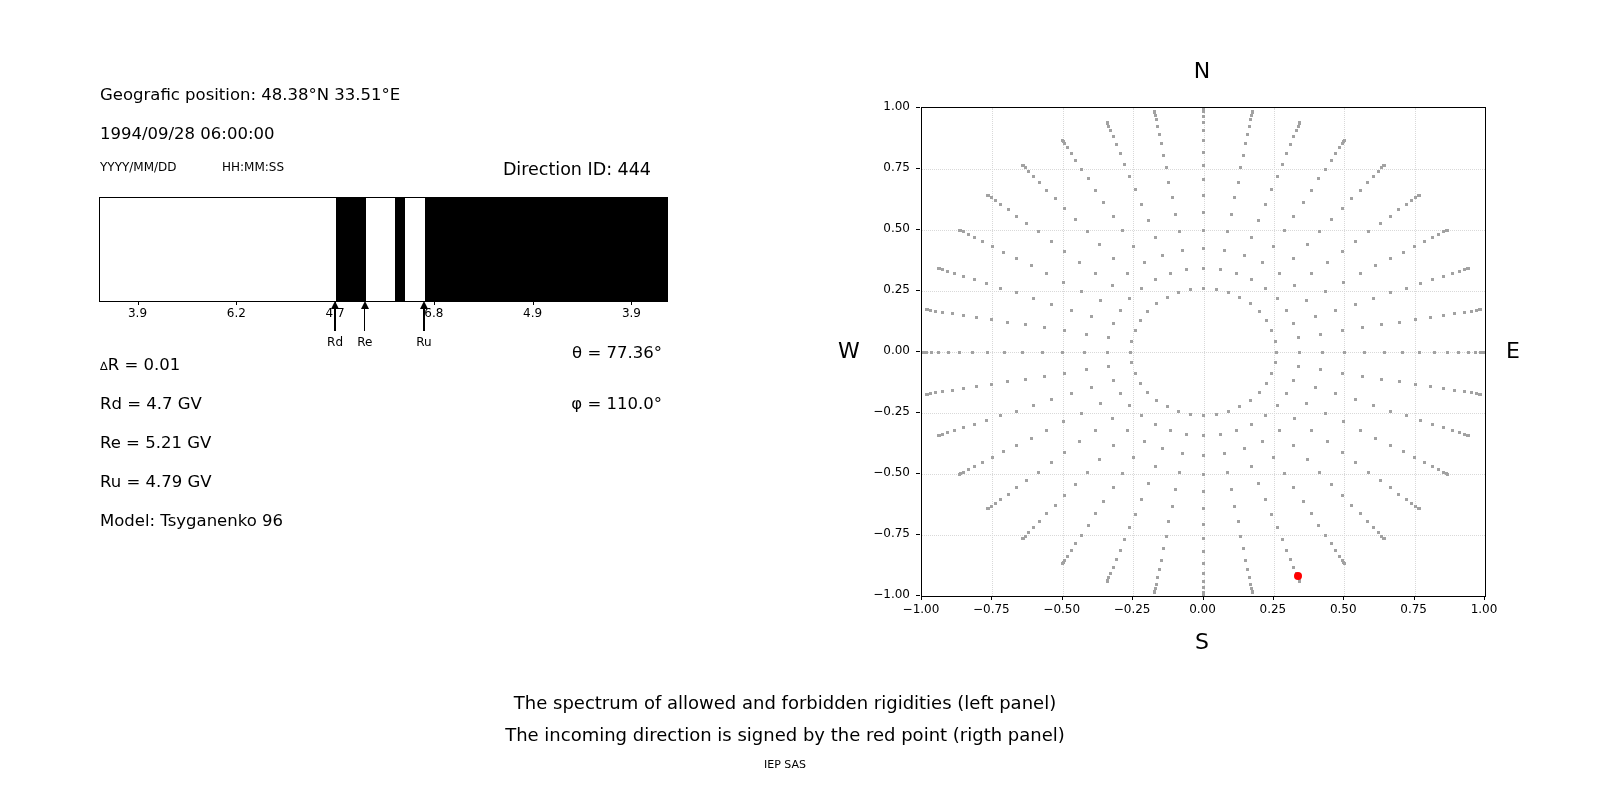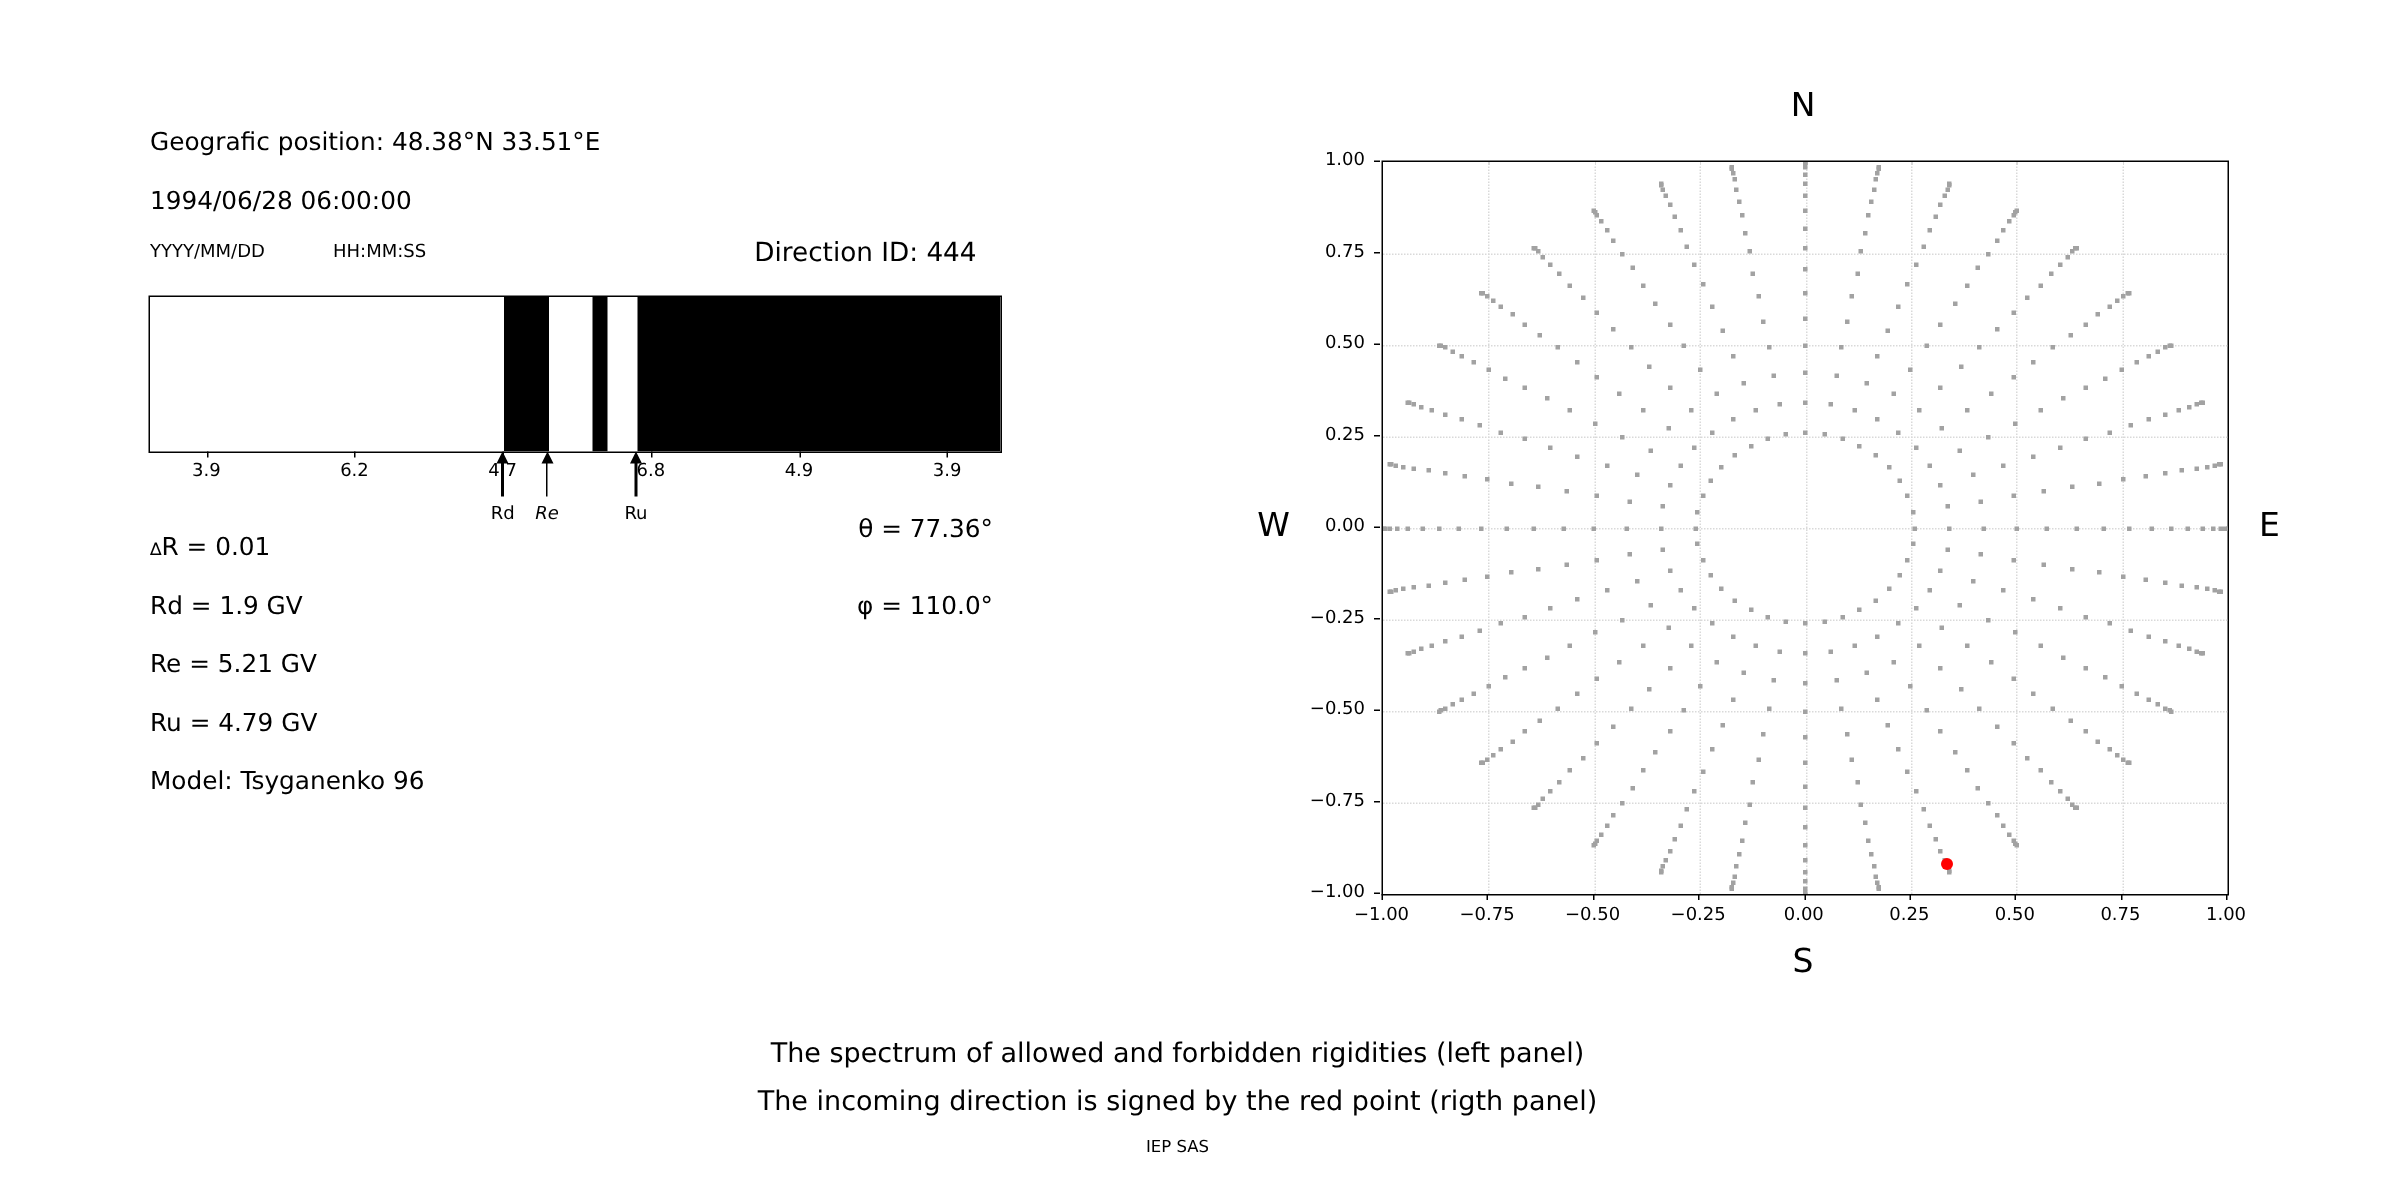--- a/index.html
+++ b/index.html
@@ -25,21 +25,21 @@
   .red-pt{position:absolute;width:8px;height:8px;border-radius:50%;}
   .delta-sym{font-size:11.5px;}
 </style>
 </head>
 <body>
 
 <div id="canvas">
 
   <section>
     <div class="abs t16" style="left:100px;top:86px;">Geografic position: 48.38°N 33.51°E</div>
-    <div class="abs t16" style="left:100px;top:125px;">1994/06/28 06:00:00</div>
+    <div class="abs t16" style="left:100px;top:125px;">1994/09/28 06:00:00</div>
     <div class="abs t12" style="left:100px;top:161px;">YYYY/MM/DD</div>
     <div class="abs t12" style="left:222px;top:161px;">HH:MM:SS</div>
     <div class="abs t17 tright" style="left:400px;top:160px;width:251px;">Direction ID: 444</div>
 
     <div id="spectrum-box" class="abs" style="left:99px;top:197px;width:567px;height:103px;">
         <div class="seg-forbidden" style="left: 236.085px; width: 29.6341px; background: rgb(0, 0, 0);"></div>
         <div class="seg-forbidden" style="left: 295.354px; width: 9.87805px; background: rgb(0, 0, 0);"></div>
         <div class="seg-forbidden" style="left: 324.988px; width: 242.012px; background: rgb(0, 0, 0);"></div>
       </div>
     <div id="spectrum-axis">
@@ -55,30 +55,30 @@
         <div class="abs t12 tcenter" style="left: 512.646px; top: 307px; width: 40px;">4.9</div>
         <div class="abs tickmark" style="left: 631.427px; top: 301px; width: 1px; height: 4px;"></div>
         <div class="abs t12 tcenter" style="left: 611.427px; top: 307px; width: 40px;">3.9</div>
       </div>
     <div id="spectrum-markers">
         <div class="abs arrow-head" style="left: 331.085px; top: 301px; border-bottom: 8px solid rgb(0, 0, 0);"></div>
         <div class="abs arrow-stem" style="left: 334.485px; top: 308px; width: 1.2px; height: 23px;"></div>
         <div class="abs t12 tcenter" style="left: 320.085px; top: 336px; width: 30px;">Rd</div>
         <div class="abs arrow-head" style="left: 360.72px; top: 301px; border-bottom: 8px solid rgb(0, 0, 0);"></div>
         <div class="abs arrow-stem" style="left: 364.12px; top: 308px; width: 1.2px; height: 23px;"></div>
-        <div class="abs t12 tcenter" style="left: 349.72px; top: 336px; width: 30px; font-style: italic;">Re</div>
+        <div class="abs t12 tcenter" style="left: 349.72px; top: 336px; width: 30px;">Re</div>
         <div class="abs arrow-head" style="left: 419.988px; top: 301px; border-bottom: 8px solid rgb(0, 0, 0);"></div>
         <div class="abs arrow-stem" style="left: 423.388px; top: 308px; width: 1.2px; height: 23px;"></div>
         <div class="abs t12 tcenter" style="left: 408.988px; top: 336px; width: 30px;">Ru</div>
       </div>
 
     <div class="abs t16" style="left:100px;top:356px;">
       <span class="delta-sym">∆</span><span>R = 0.01</span>
     </div>
-    <div class="abs t16" style="left:100px;top:395px;">Rd = 1.9 GV</div>
+    <div class="abs t16" style="left:100px;top:395px;">Rd = 4.7 GV</div>
     <div class="abs t16" style="left:100px;top:434px;">Re = 5.21 GV</div>
     <div class="abs t16" style="left:100px;top:473px;">Ru = 4.79 GV</div>
     <div class="abs t16" style="left:100px;top:512px;">Model: Tsyganenko 96</div>
     <div class="abs t16 tright" style="left:450px;top:344px;width:212px;">θ = 77.36°</div>
     <div class="abs t16 tright" style="left:450px;top:395px;width:212px;">φ = 110.0°</div>
   </section>
 
   <section>
     <div id="direction-plot" class="abs" style="left:921px;top:107px;width:563px;height:488px;">
         <div class="gridline-v" style="left: 70.375px;"></div>

